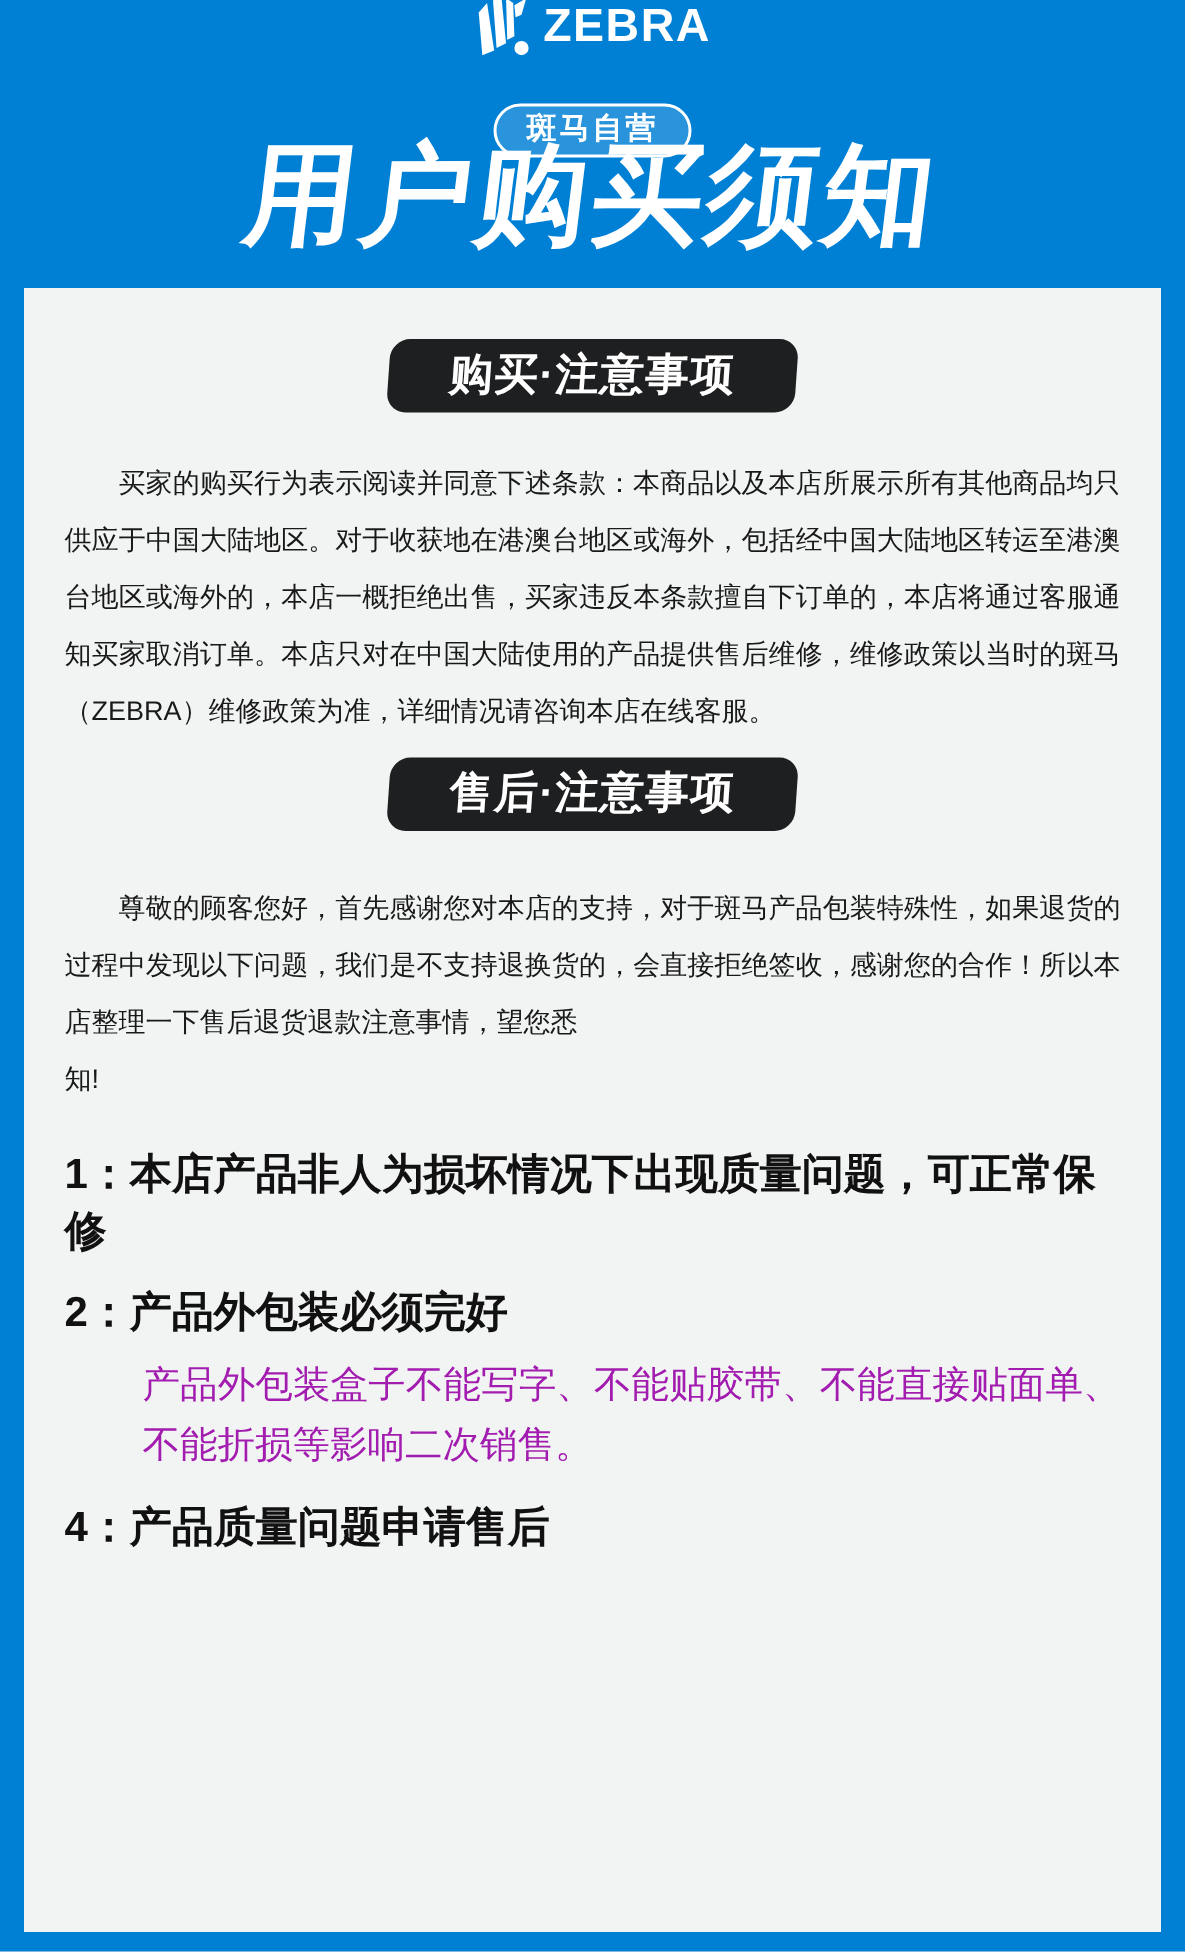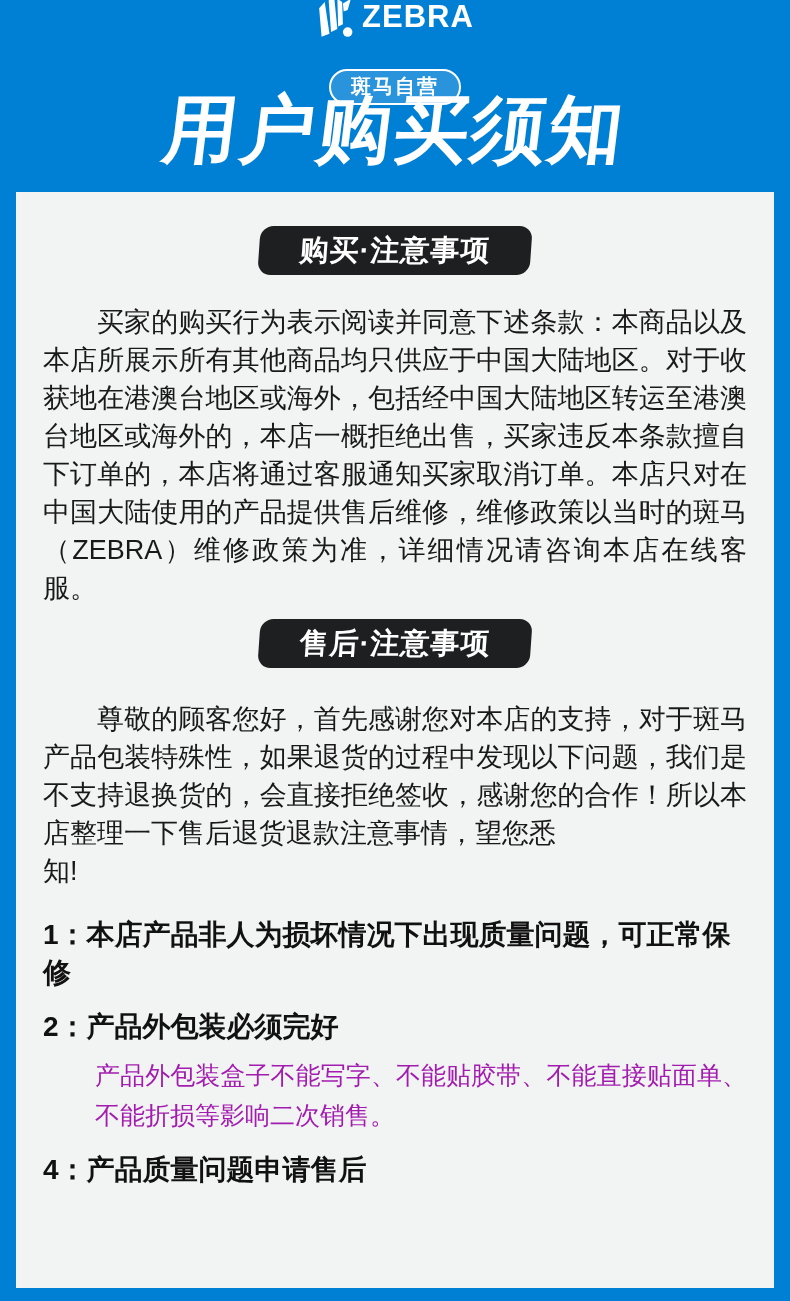--- a/index.html
+++ b/index.html
@@ -74,21 +74,21 @@
     font-weight: 700;
     text-align: center;
     line-height: 48px;
     letter-spacing: 1px;
     transform: skewX(-4deg);
   }
   .pill-purchase { position: relative; top: 34px; }
   .pill-aftersales { position: relative; top: 12px; }
   .body-text {
     color: #191919;
-    font-size: 27px;
+    font-size: 18px;
     line-height: 38px;
     text-indent: 2em;
     text-align: justify;
     white-space: pre-line;
   }
   .purchase-body { margin-top: 62px; }
   .aftersales-body { margin-top: 44px; }
   .rules { margin-top: 26px; }
   .rule { margin-top: 16px; }
   .rule-heading {

